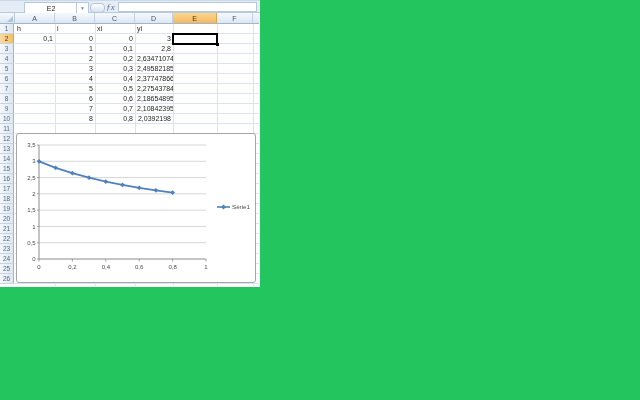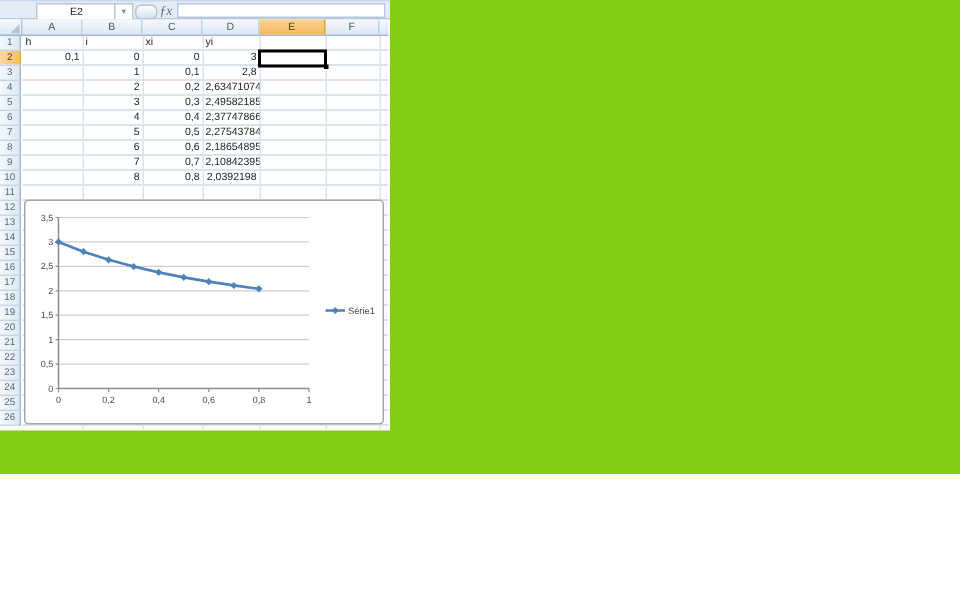--- a/index.html
+++ b/index.html
@@ -1,16 +1,16 @@
 <!DOCTYPE html>
 <html><head>
 <meta charset="utf-8">
 <style>
   html,body{margin:0;padding:0;background:#fff;}
-  .canvas{position:relative;width:640px;height:316px;background:#84cc16;overflow:hidden;
+  .canvas{position:relative;width:640px;height:400px;background:#22c55e;overflow:hidden;
           font-family:"Liberation Sans",sans-serif;}
   .excel{position:absolute;left:0;top:0;width:260px;height:287px;background:#fff;overflow:hidden;}
 
   
   .fbar{position:absolute;left:0;top:0;width:260px;height:13px;background:#E4ECF5;
         border-top:1px solid #CBDAEA;border-bottom:1px solid #B9C9DB;box-sizing:border-box;}
   .namebox{position:absolute;left:24px;top:1px;width:52px;height:10px;background:#fff;
            border:1px solid #B6C8DA;border-right:none;font-size:7px;color:#222;
            display:flex;align-items:center;justify-content:center;}
   .nbdrop{position:absolute;left:76px;top:1px;width:11px;height:10px;background:#fff;

